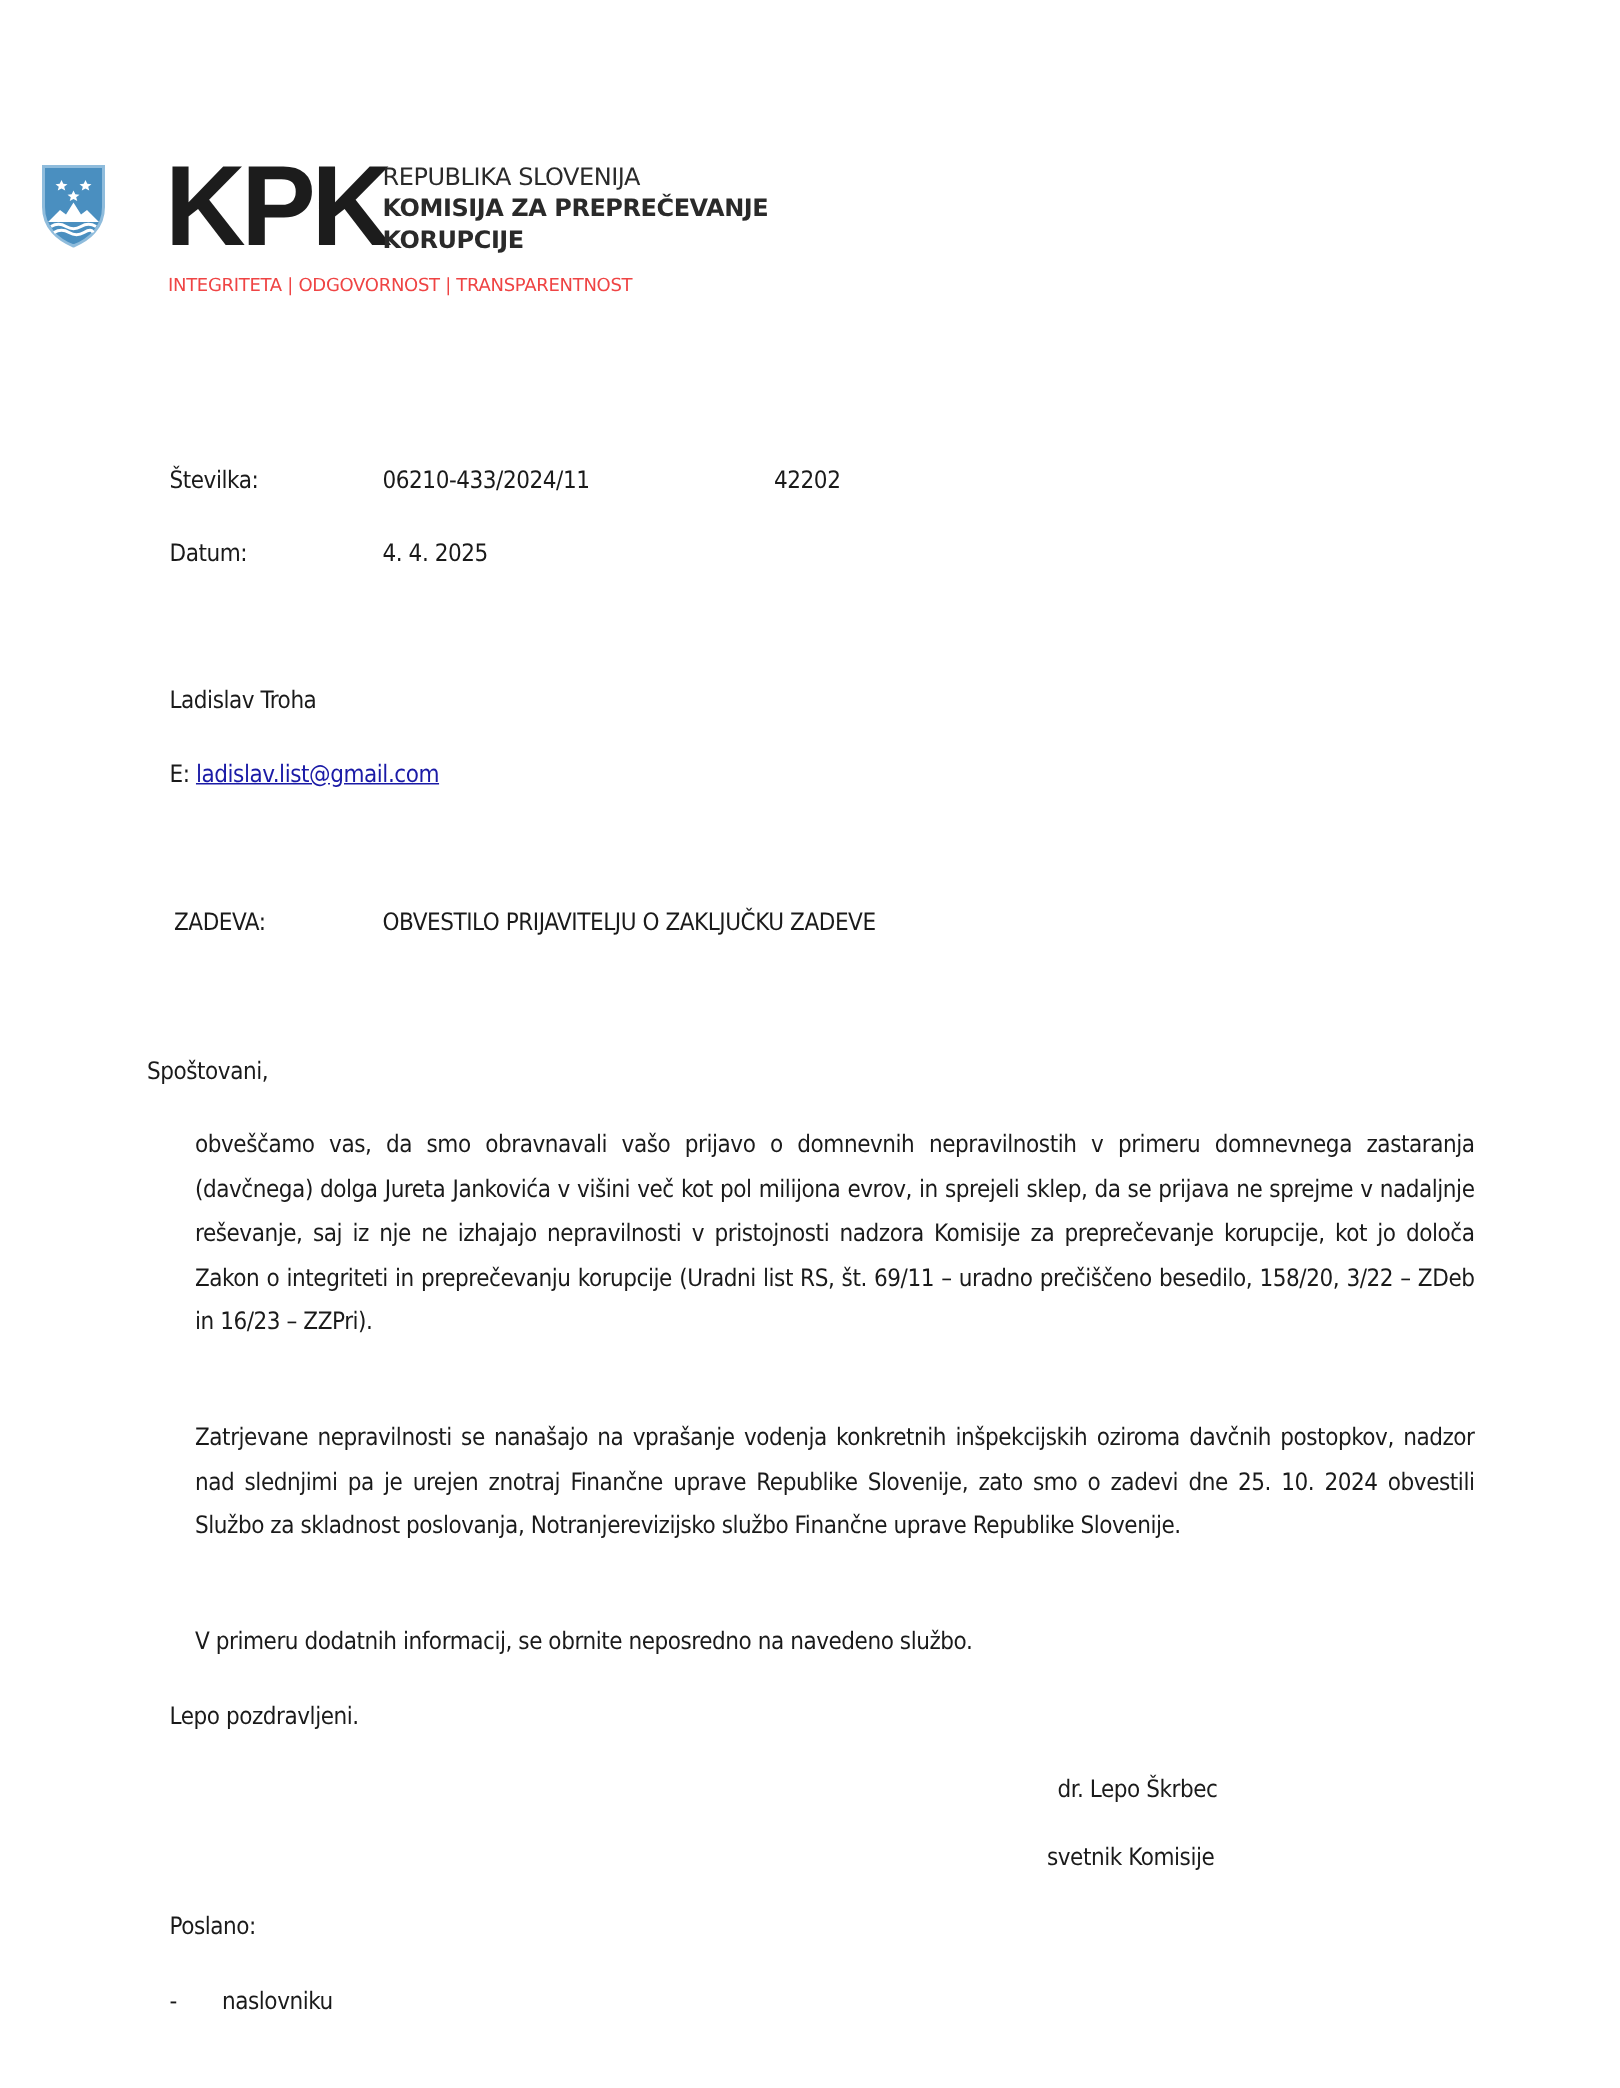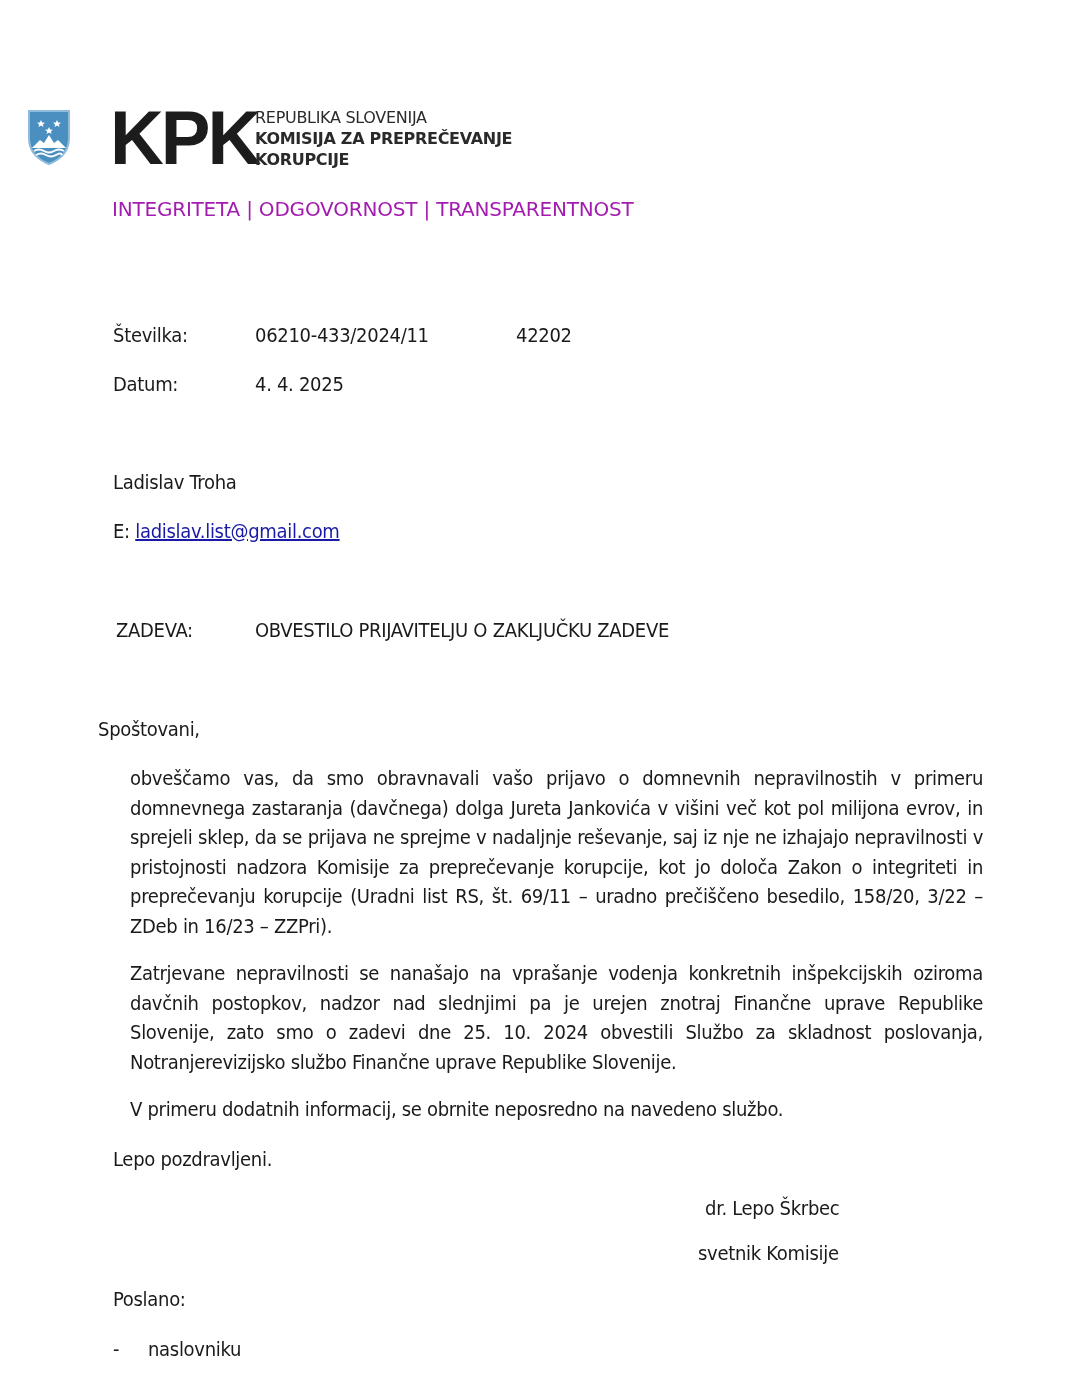--- a/index.html
+++ b/index.html
@@ -37,34 +37,33 @@
       font-family: "DejaVu Sans", sans-serif;
       font-size: 16px;
       color: #2a2a2a;
       line-height: 20px;
       letter-spacing: -0.3px;
     }
     .org-line.l1 { top: 108px; font-weight: 400; }
     .org-line.l2 { top: 129px; font-weight: 700; }
     .org-line.l3 { top: 150px; font-weight: 700; }
     .motto {
-      left: 112px; top: 197px;
+      left: 112px; top: 183px;
       font-family: "DejaVu Sans", sans-serif;
-      font-size: 20px;
-      color: #a21caf;
+      font-size: 12px;
+      color: #ef4444;
       letter-spacing: -0.2px;
     }
 
     
     .txt {
-      font-size: 20px;
+      font-size: 16px;
       line-height: 29.5px;
       color: #1a1a1a;
       letter-spacing: -0.3px;
-      margin-top: 16px;
     }
     .label { left: 113px; }
     .val { left: 255px; }
     .row1 { top: 305px; }
     .row2 { top: 354px; }
     .ref-extra { left: 516px; top: 305px; }
 
     .recipient-name { left: 113px; top: 452px; }
     .recipient-email { left: 113px; top: 501px; }
     .email-link { color: #1a1aa6; text-decoration: underline; }

